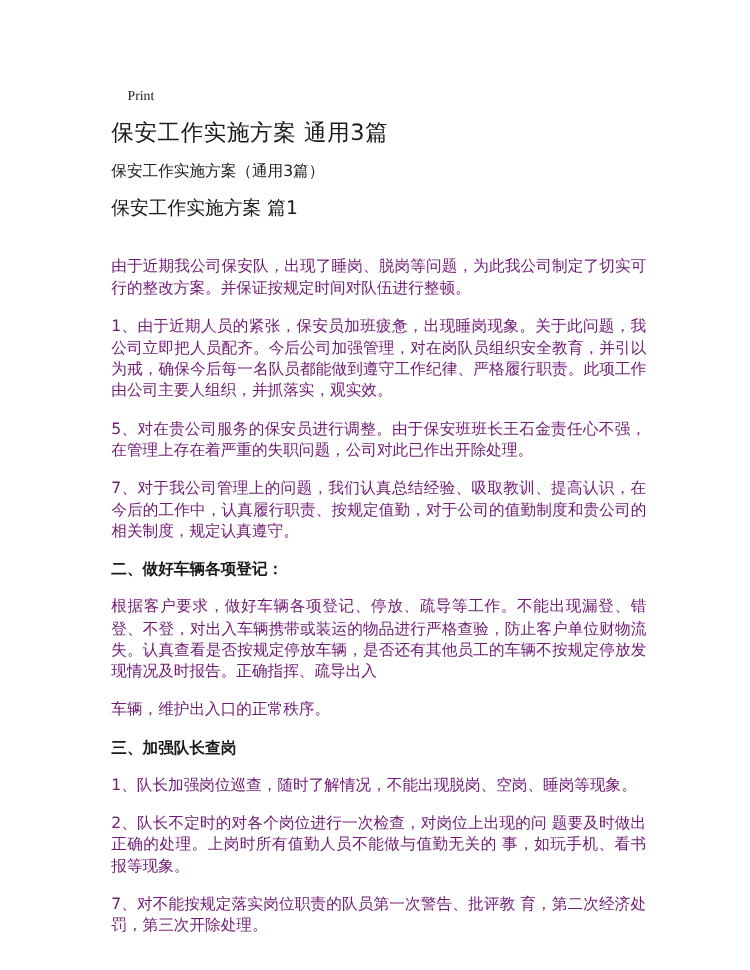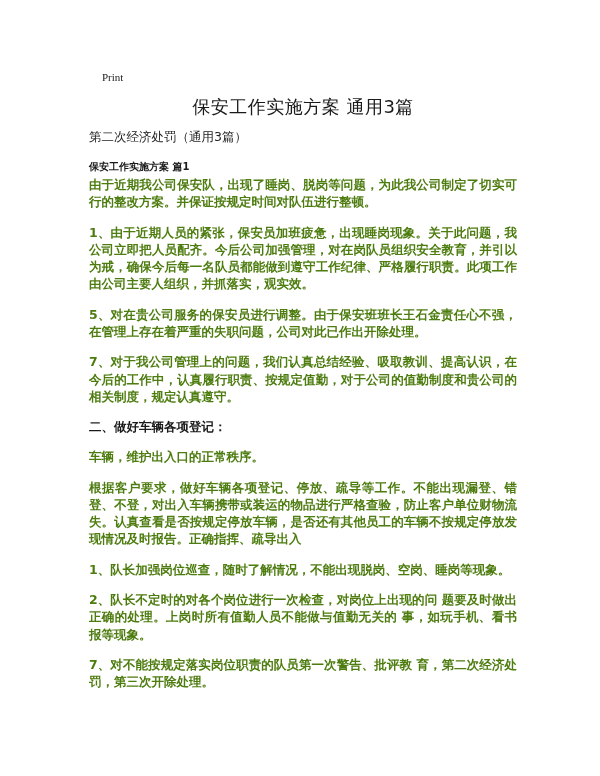--- a/index.html
+++ b/index.html
@@ -22,69 +22,68 @@
       width: 428px;
     }
     .print-label {
       font-family: "Liberation Serif", "DejaVu Serif", serif;
       font-size: 11px;
       color: #222;
       margin: 0 0 10px 13px;
       line-height: 14px;
     }
     .doc-title {
-      text-align: center;
       font-size: 18px;
       font-weight: normal;
       margin: 0 0 8px 0;
       line-height: 26px;
       letter-spacing: 0.5px;
     }
     .subtitle {
       font-size: 12.5px;
       line-height: 17px;
       margin: 0 0 13px 0;
       color: #222;
     }
     .section-title {
-      font-size: 10px;
-      font-weight: bold;
+      font-size: 15px;
+      font-weight: normal;
       line-height: 17px;
-      margin: 0 0 1px 0;
+      margin: 0 0 29px 0;
     }
     .para {
       font-size: 12.5px;
       line-height: 17.3px;
       margin: 0 0 13px 0;
       text-align: justify;
-      color: #4d7c0f;
+      color: #701a75;
       word-break: break-all;
-      font-weight: bold;
     }
     .heading {
       font-size: 12.5px;
       font-weight: bold;
       line-height: 17px;
       margin: 0 0 13px 0;
     }
   </style>
 </head>
 <body>
 
 <div class="page">
   <div class="print-label">Print</div>
   <h1 class="doc-title">保安工作实施方案 通用3篇</h1>
-  <p class="subtitle">第二次经济处罚（通用3篇）</p>
+  <p class="subtitle">保安工作实施方案（通用3篇）</p>
   <p class="section-title">保安工作实施方案 篇1</p>
   <p class="para">由于近期我公司保安队，出现了睡岗、脱岗等问题，为此我公司制定了切实可行的整改方案。并保证按规定时间对队伍进行整顿。</p>
 
   <p class="para">1、由于近期人员的紧张，保安员加班疲惫，出现睡岗现象。关于此问题，我公司立即把人员配齐。今后公司加强管理，对在岗队员组织安全教育，并引以为戒，确保今后每一名队员都能做到遵守工作纪律、严格履行职责。此项工作由公司主要人组织，并抓落实，观实效。</p>
   <p class="para">5、对在贵公司服务的保安员进行调整。由于保安班班长王石金责任心不强，在管理上存在着严重的失职问题，公司对此已作出开除处理。</p>
   <p class="para">7、对于我公司管理上的问题，我们认真总结经验、吸取教训、提高认识，在今后的工作中，认真履行职责、按规定值勤，对于公司的值勤制度和贵公司的相关制度，规定认真遵守。</p>
 
   <p class="heading">二、做好车辆各项登记：</p>
+  <p class="para">根据客户要求，做好车辆各项登记、停放、疏导等工作。不能出现漏登、错登、不登，对出入车辆携带或装运的物品进行严格查验，防止客户单位财物流失。认真查看是否按规定停放车辆，是否还有其他员工的车辆不按规定停放发现情况及时报告。正确指挥、疏导出入</p>
   <p class="para">车辆，维护出入口的正常秩序。</p>
-  <p class="para">根据客户要求，做好车辆各项登记、停放、疏导等工作。不能出现漏登、错登、不登，对出入车辆携带或装运的物品进行严格查验，防止客户单位财物流失。认真查看是否按规定停放车辆，是否还有其他员工的车辆不按规定停放发现情况及时报告。正确指挥、疏导出入</p>
 
+  <p class="heading">三、加强队长查岗</p>
   <p class="para">1、队长加强岗位巡查，随时了解情况，不能出现脱岗、空岗、睡岗等现象。</p>
   <p class="para">2、队长不定时的对各个岗位进行一次检查，对岗位上出现的问 题要及时做出正确的处理。上岗时所有值勤人员不能做与值勤无关的 事，如玩手机、看书报等现象。</p>
   <p class="para">7、对不能按规定落实岗位职责的队员第一次警告、批评教 育，第二次经济处罚，第三次开除处理。</p>
 </div>
 
 </body></html>

